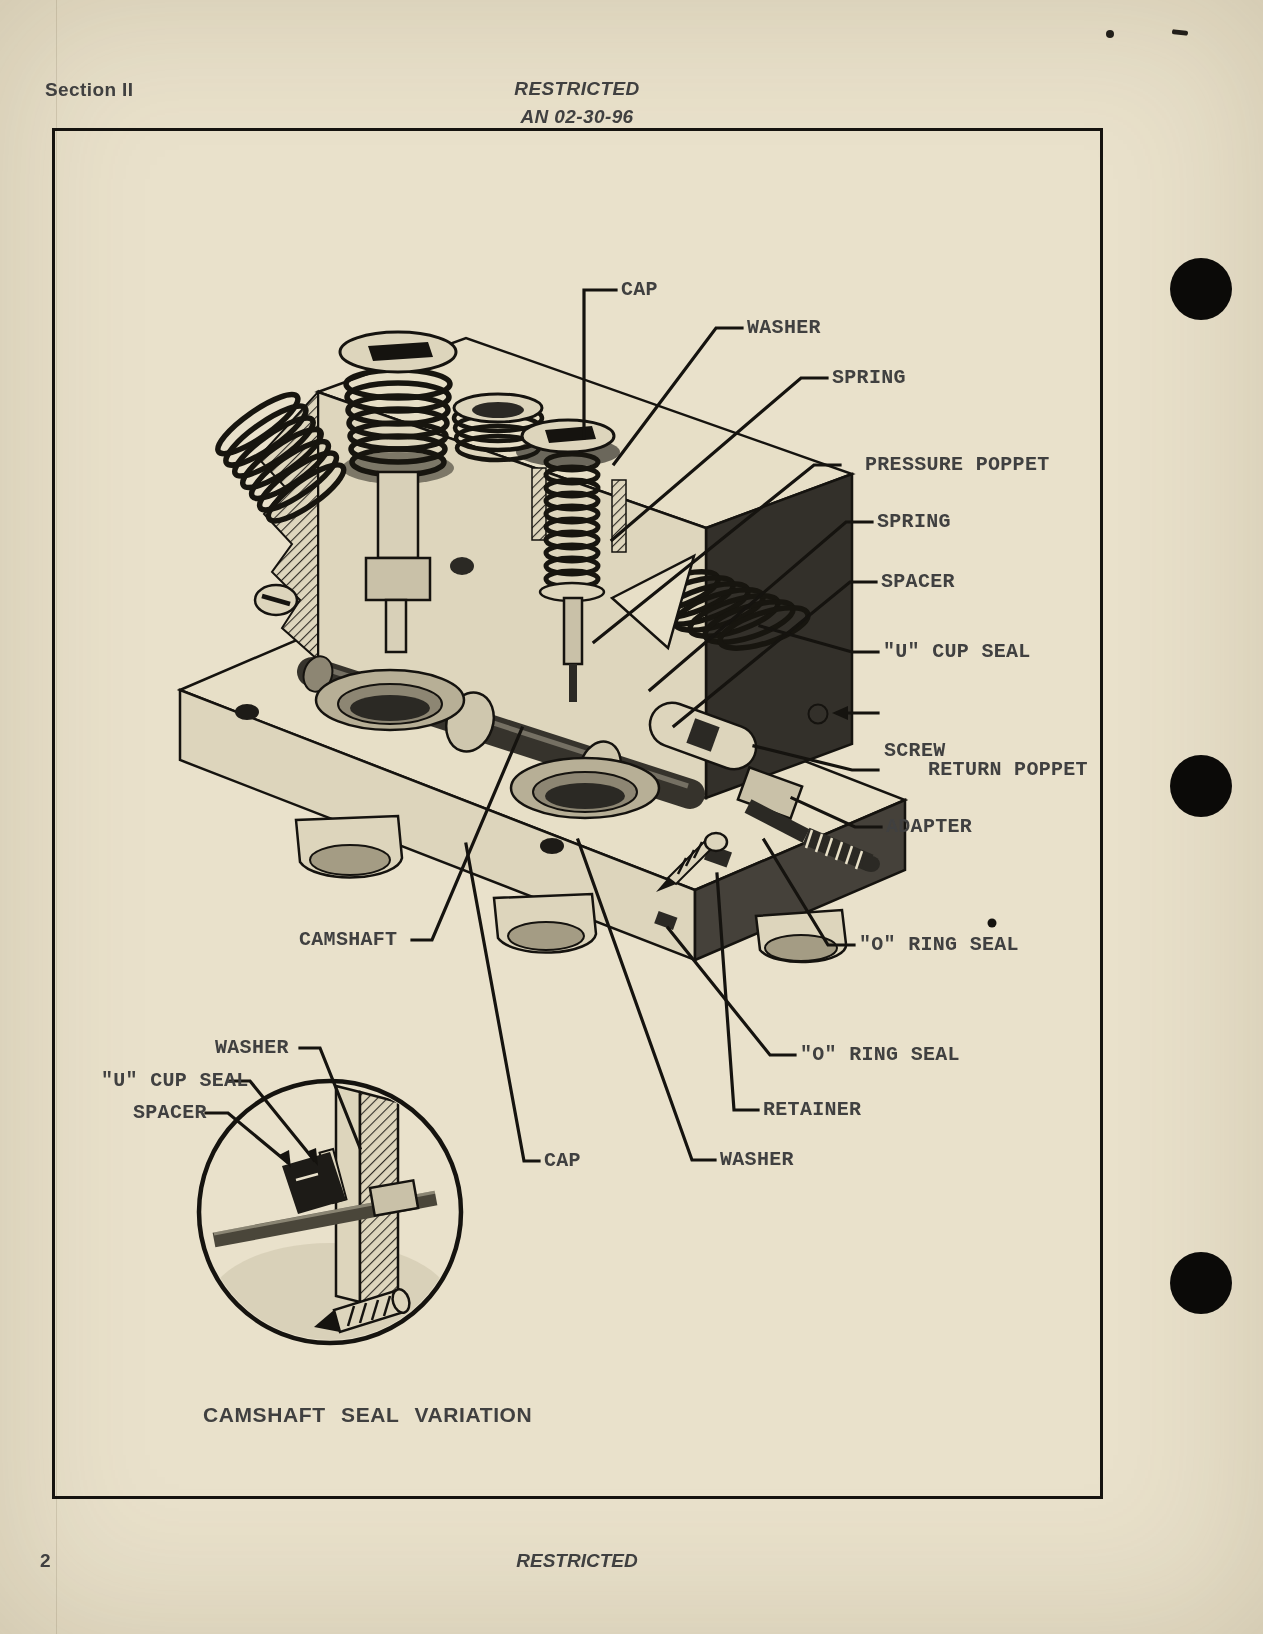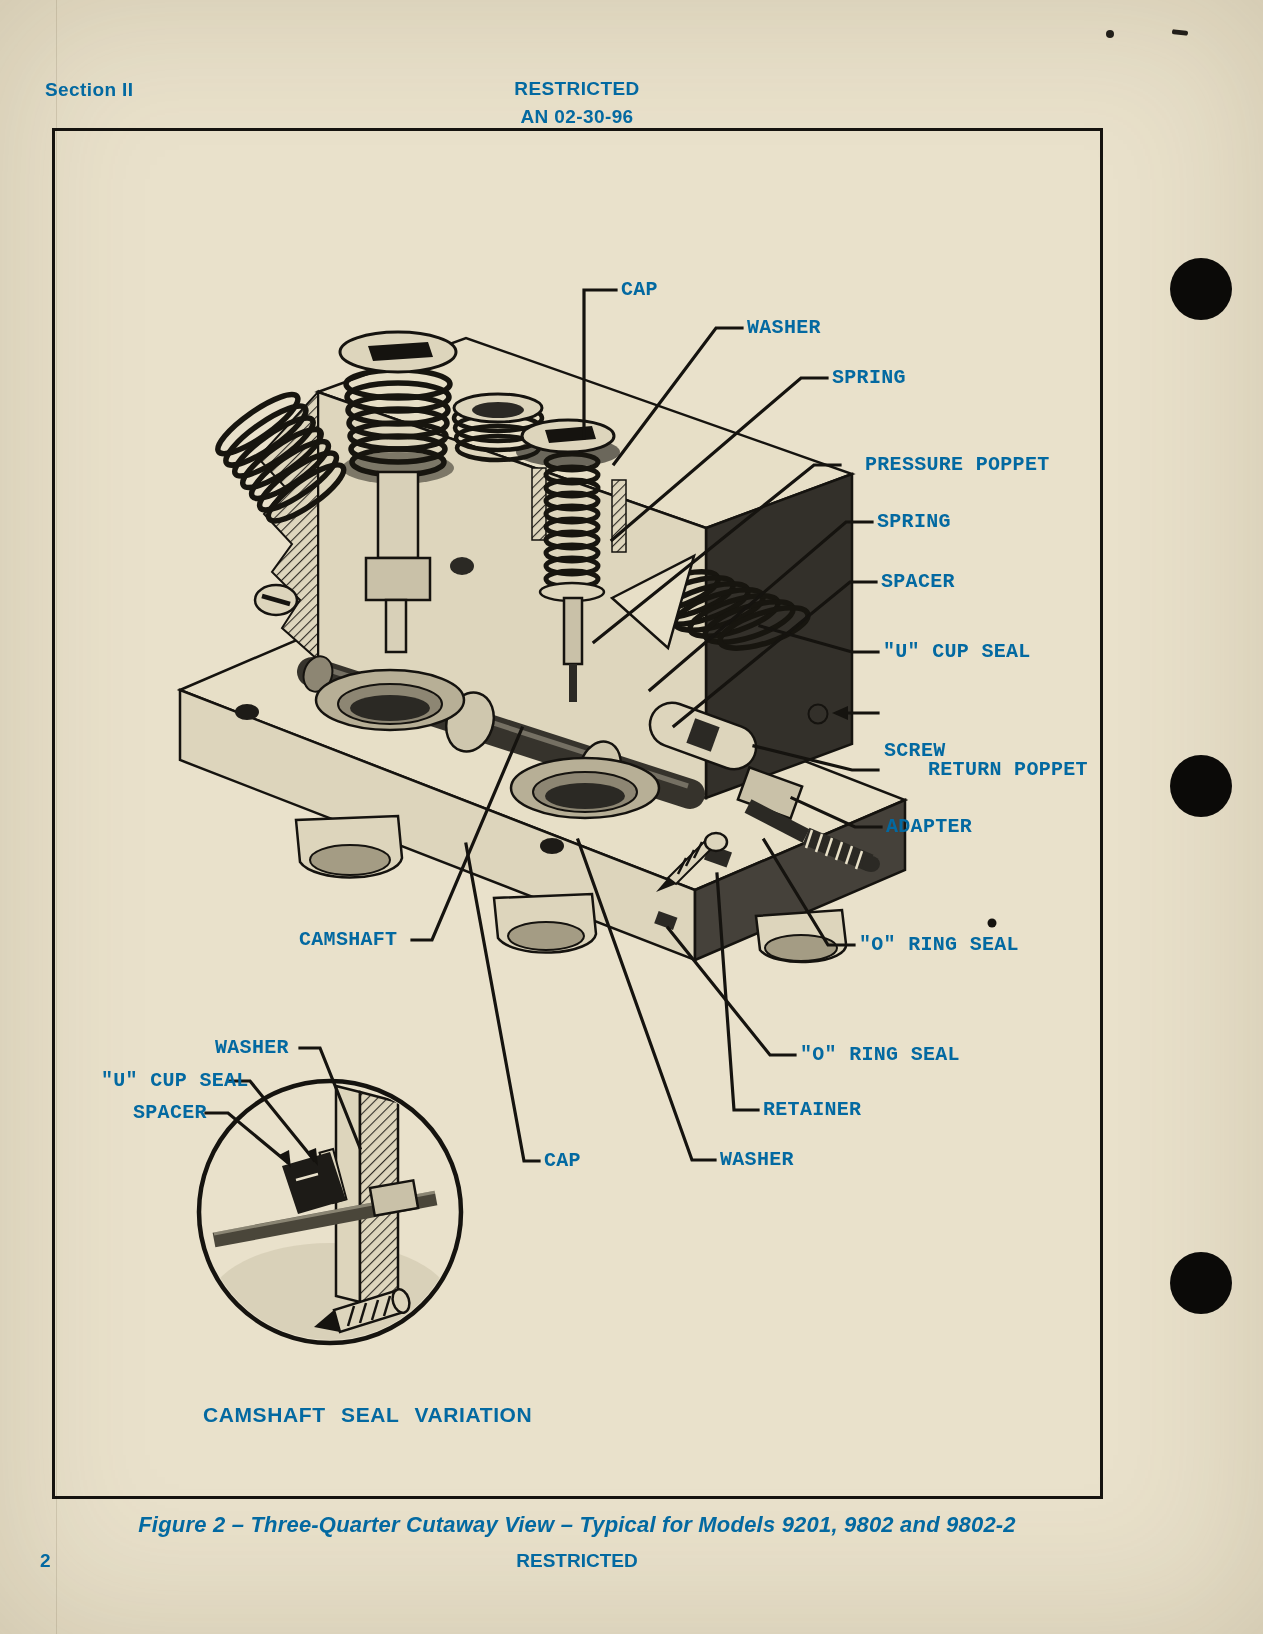--- a/index.html
+++ b/index.html
@@ -1,21 +1,21 @@
 <!DOCTYPE html>
 <html><head>
 <meta charset="utf-8">
 <style>
   html,body{margin:0;padding:0;background:#8a8270;}
   .page{position:relative;width:1263px;height:1634px;background:#e9e1cb;overflow:hidden;
-        font-family:"Liberation Sans",sans-serif;color:#0369a1;
+        font-family:"Liberation Sans",sans-serif;color:#404040;
         box-shadow:inset 0 0 150px rgba(96,78,40,.18);}
   .crease{position:absolute;left:56px;top:0;width:1px;height:100%;background:rgba(80,66,34,.14);}
   .hdr{position:absolute;font-weight:700;font-size:19px;letter-spacing:.4px;line-height:1;}
-  .centered{transform:translateX(-50%);}
+  .centered{transform:translateX(-50%);font-style:italic;}
   .figure-frame{position:absolute;left:52px;top:128px;width:1051px;height:1371px;border:3px solid #15130f;box-sizing:border-box;}
   .label{position:absolute;font-weight:700;font-size:20px;letter-spacing:.3px;white-space:nowrap;line-height:1;font-family:Liberation Mono, monospace;}
   .inset-caption{position:absolute;font-weight:700;font-size:21px;letter-spacing:.6px;word-spacing:9px;white-space:nowrap;line-height:1;}
   .fig-caption{position:absolute;font-weight:700;font-style:italic;font-size:22px;white-space:nowrap;line-height:1;letter-spacing:.2px;}
   .ftr{position:absolute;font-weight:700;font-size:19px;line-height:1;}
   .dot{position:absolute;background:#0b0a08;border-radius:50%;}
   .speck{position:absolute;background:#221f1a;}
   svg.art{position:absolute;left:0;top:0;}
 </style>
 </head>
@@ -249,21 +249,20 @@
   <div class="label" style="left:763px;top:1100px;">RETAINER</div>
   <div class="label" style="left:720px;top:1150px;">WASHER</div>
   <div class="label" style="left:544px;top:1151px;">CAP</div>
   <div class="label" style="left:299px;top:930px;">CAMSHAFT</div>
 
   <div class="label" style="left:215px;top:1038px;">WASHER</div>
   <div class="label" style="left:101px;top:1071px;">"U" CUP SEAL</div>
   <div class="label" style="left:133px;top:1103px;">SPACER</div>
   <div class="inset-caption" style="left:203px;top:1360px;margin-top:44px;">CAMSHAFT SEAL VARIATION</div>
 
-  <div class="fig-caption centered" style="left:577px;top:1514px;">Figure 2 – Three-Quarter Cutaway View – Typical for Models 9201, 9802 and 9802-2</div>
   <div class="ftr" style="left:40px;top:1551px;">2</div>
   <div class="ftr centered" style="left:577px;top:1551px;">RESTRICTED</div>
 
   <div class="dot" style="left:1170px;top:258px;width:62px;height:62px;"></div>
   <div class="dot" style="left:1170px;top:755px;width:62px;height:62px;"></div>
   <div class="dot" style="left:1170px;top:1252px;width:62px;height:62px;"></div>
   <div class="speck" style="left:1106px;top:30px;width:8px;height:8px;border-radius:50%;"></div>
   <div class="speck" style="left:1172px;top:30px;width:16px;height:5px;transform:rotate(6deg);border-radius:2px;"></div>
 </div>
 

